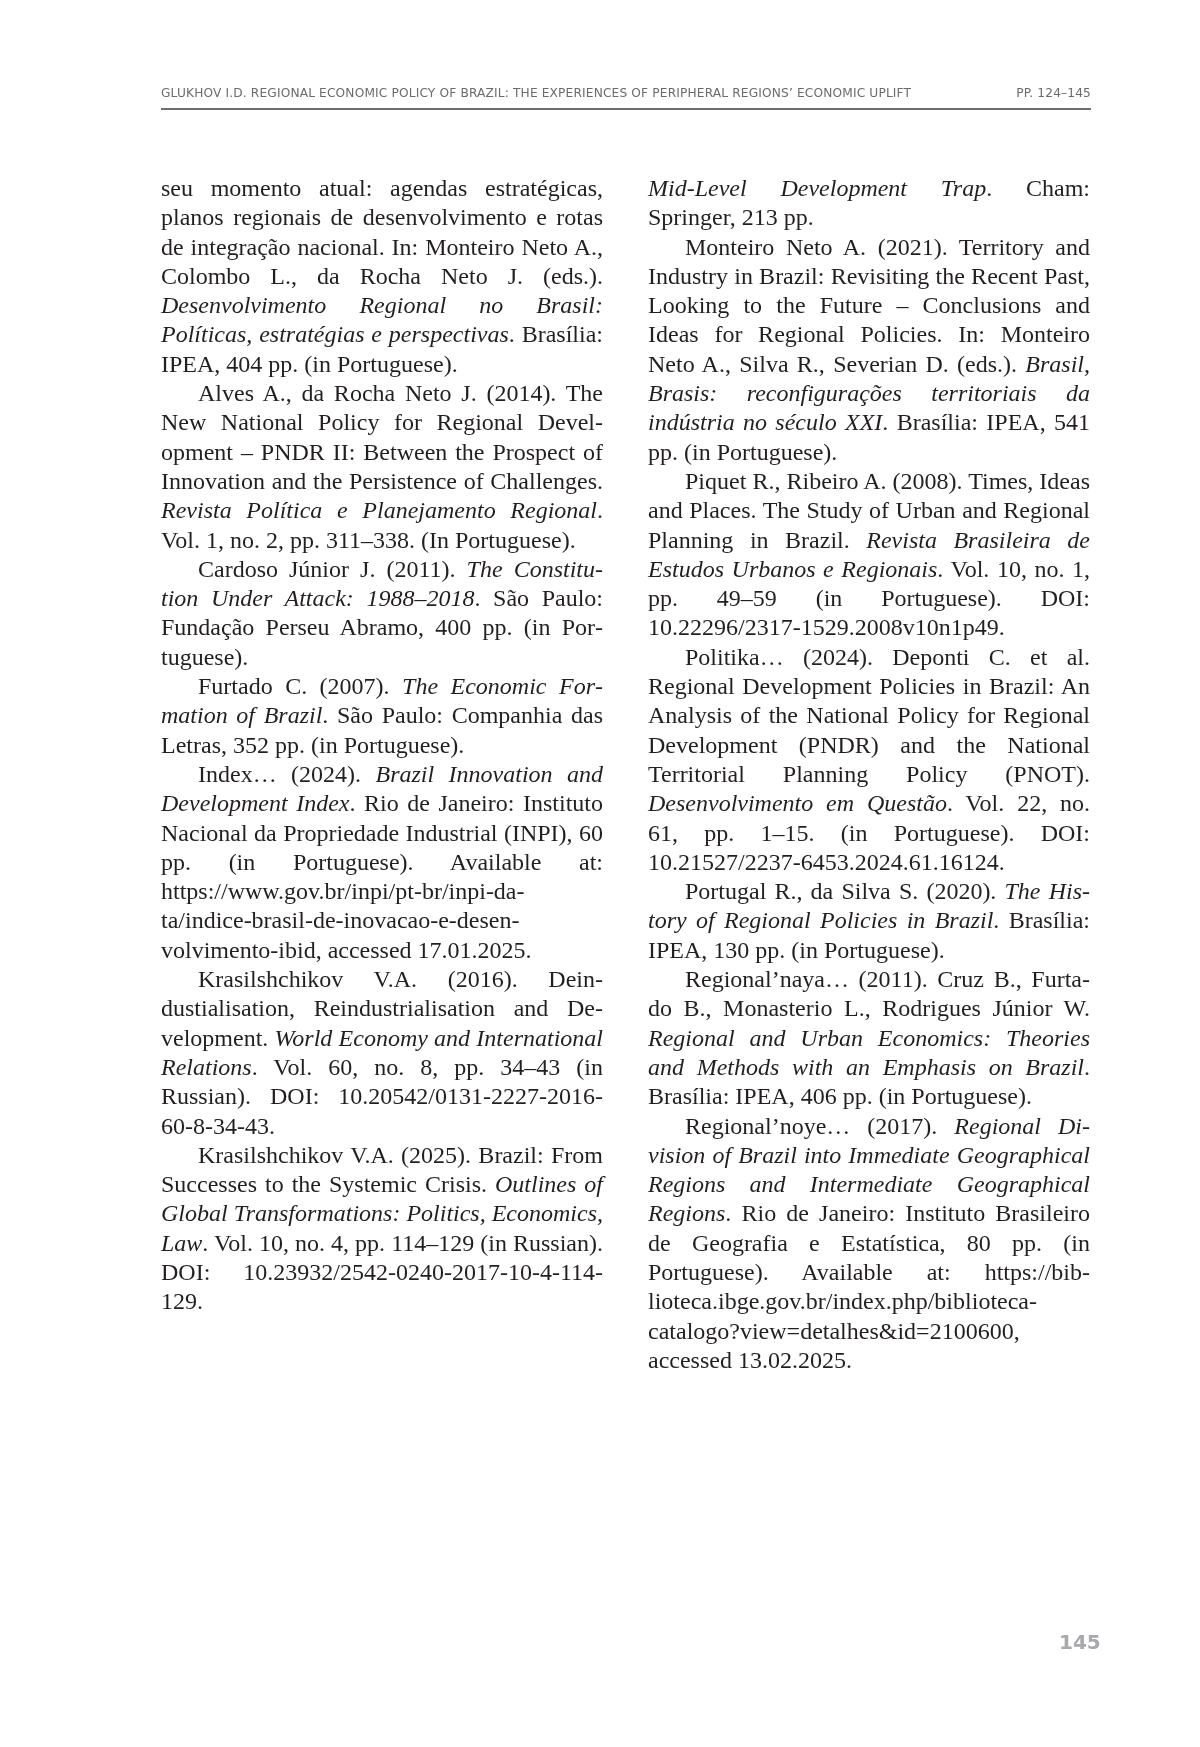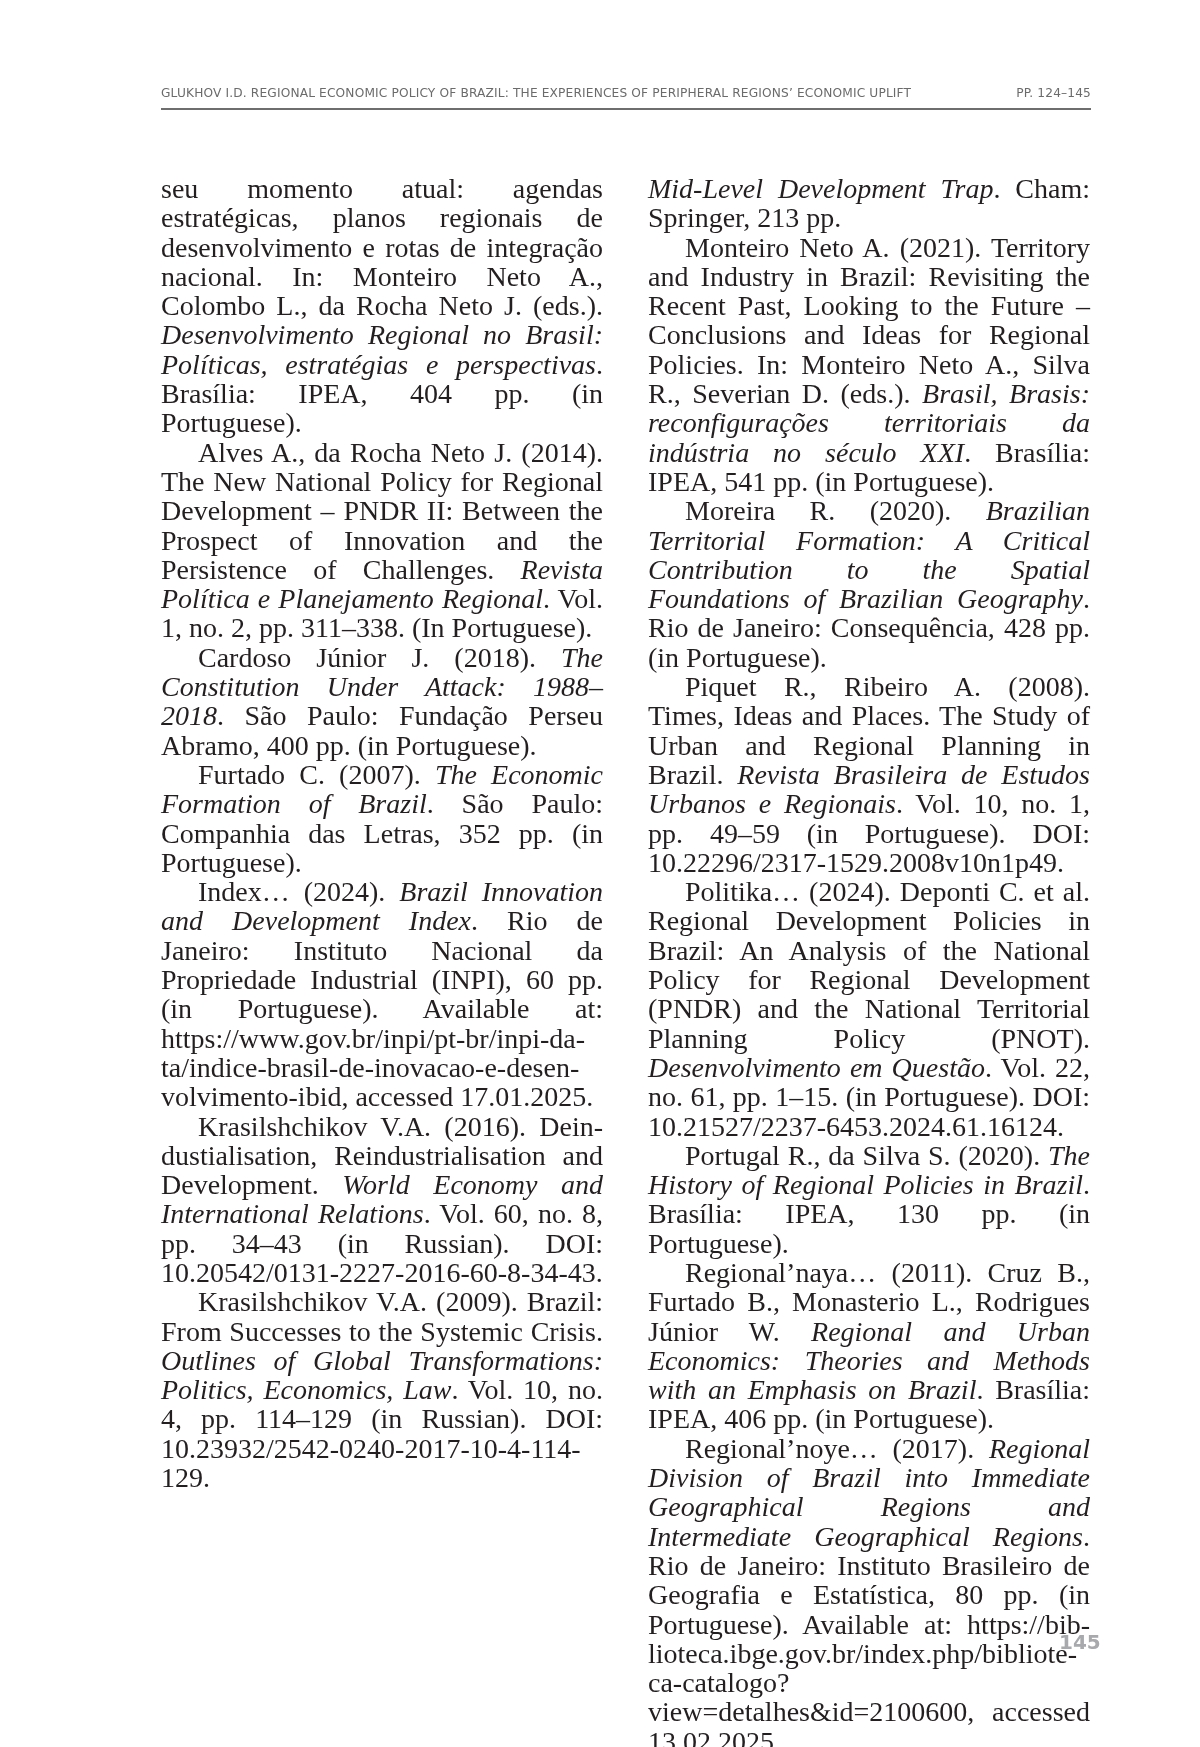--- a/index.html
+++ b/index.html
@@ -10,21 +10,21 @@
     letter-spacing: 0.15px; white-space: nowrap;
   }
   .running-head .left { position: absolute; left: 0; top: 0; }
   .running-head .right { position: absolute; right: 0; top: 0; }
   .head-rule {
     position: absolute; left: 161px; top: 108px; width: 930px; height: 2px;
     background: #6e6e6e;
   }
   .col {
     position: absolute; top: 174px; width: 442px;
-    font-family: "Liberation Serif", serif; font-size: 28px; line-height: 29.3px;
+    font-family: "Liberation Serif", serif; font-size: 24px; line-height: 29.3px;
     color: #231f20; text-align: justify; hyphens: manual;
   }
   .col.left { left: 161px; }
   .col.right { left: 648px; }
   .ref { margin: 0; text-indent: 37px; }
   .ref.cont { text-indent: 0; }
   .ref i { }
   .page-number {
     position: absolute; left: 1059px; top: 1630px;
     font-family: "DejaVu Sans", sans-serif; font-weight: bold; font-size: 20px; color: #a7a9ac;
@@ -35,30 +35,29 @@
 
 <div class="running-head">
   <span class="left">GLUKHOV I.D. REGIONAL ECONOMIC POLICY OF BRAZIL: THE EXPERIENCES OF PERIPHERAL REGIONS’ ECONOMIC UPLIFT</span>
   <span class="right">PP. 124–145</span>
 </div>
 <div class="head-rule"></div>
 
 <div class="col left">
     <p class="ref cont"><span>seu momento atual: agendas estratégicas, planos regionais de desenvolvimento e rotas de integração nacional. In: Montei­ro Neto A., Colombo L., da Rocha Neto J. (eds.). </span><i>Desenvolvimento Regional no Brasil: Políticas, estratégias e perspectivas</i><span>. Brasília: IPEA, 404 pp. (in Portuguese).</span></p>
     <p class="ref"><span>Alves A., da Rocha Neto J. (2014). The New National Policy for Regional Devel­opment – PNDR II: Between the Prospect of Innovation and the Persistence of Chal­lenges. </span><i>Revista Política e Planejamento Re­gional</i><span>. Vol. 1, no. 2, pp. 311–338. (In Por­tuguese).</span></p>
-    <p class="ref"><span>Cardoso Júnior J. (2018). </span><i>The Constitu­tion Under Attack: 1988–2018</i><span>. São Paulo: Fundação Perseu Abramo, 400 pp. (in Por­tuguese).</span></p>
+    <p class="ref"><span>Cardoso Júnior J. (2011). </span><i>The Constitu­tion Under Attack: 1988–2018</i><span>. São Paulo: Fundação Perseu Abramo, 400 pp. (in Por­tuguese).</span></p>
     <p class="ref"><span>Furtado C. (2007). </span><i>The Economic For­mation of Brazil</i><span>. São Paulo: Companhia das Letras, 352 pp. (in Portuguese).</span></p>
     <p class="ref"><span>Index… (2024). </span><i>Brazil Innovation and Development Index</i><span>. Rio de Janeiro: Insti­tuto Nacional da Propriedade Industrial (INPI), 60 pp. (in Portuguese). Available at: https://www.gov.br/inpi/pt-br/inpi-da­ta/indice-brasil-de-inovacao-e-desen­volvimento-ibid, accessed 17.01.2025.</span></p>
     <p class="ref"><span>Krasilshchikov V.A. (2016). Dein­dustialisation, Reindustrialisation and De­velopment. </span><i>World Economy and Interna­tional Relations</i><span>. Vol. 60, no. 8, pp. 34–43 (in Russian). DOI: 10.20542/0131-2227-2016-60-8-34-43.</span></p>
-    <p class="ref"><span>Krasilshchikov V.A. (2009). Brazil: From Successes to the Systemic Crisis. </span><i>Out­lines of Global Transformations: Politics, Economics, Law</i><span>. Vol. 10, no. 4, pp. 114–129 (in Russian). DOI: 10.23932/2542-0240-2017-10-4-114-129.</span></p>
+    <p class="ref"><span>Krasilshchikov V.A. (2025). Brazil: From Successes to the Systemic Crisis. </span><i>Out­lines of Global Transformations: Politics, Economics, Law</i><span>. Vol. 10, no. 4, pp. 114–129 (in Russian). DOI: 10.23932/2542-0240-2017-10-4-114-129.</span></p>
   </div>
 <div class="col right">
     <p class="ref cont"><i>Mid-Level Development Trap</i><span>. Cham: Springer, 213 pp.</span></p>
     <p class="ref"><span>Monteiro Neto A. (2021). Territory and Industry in Brazil: Revisiting the Recent Past, Looking to the Future – Conclusions and Ideas for Regional Policies. In: Mon­teiro Neto A., Silva R., Severian D. (eds.). </span><i>Brasil, Brasis: reconfigurações territoriais da indústria no século XXI</i><span>. Brasília: IPEA, 541 pp. (in Portuguese).</span></p>
-    <p class="ref"><span>Moreira R. (2020). </span><i>Brazilian Territorial Formation: A Critical Contribution to the Spatial Foundations of Brazilian Geogra­phy</i><span>. Rio de Janeiro: Consequência, 428 pp. (in Portuguese).</span></p>
     <p class="ref"><span>Piquet R., Ribeiro A. (2008). Times, Ideas and Places. The Study of Urban and Regional Planning in Brazil. </span><i>Revista Bra­sileira de Estudos Urbanos e Regionais</i><span>. Vol. 10, no. 1, pp. 49–59 (in Portuguese). DOI: 10.22296/2317-1529.2008v10n1p49.</span></p>
     <p class="ref"><span>Politika… (2024). Deponti C. et al. Regional Development Policies in Brazil: An Analysis of the National Policy for Re­gional Development (PNDR) and the Na­tional Territorial Planning Policy (PNOT). </span><i>Desenvolvimento em Questão</i><span>. Vol. 22, no. 61, pp. 1–15. (in Portuguese). DOI: 10.21527/2237-6453.2024.61.16124.</span></p>
     <p class="ref"><span>Portugal R., da Silva S. (2020). </span><i>The His­tory of Regional Policies in Brazil</i><span>. Brasília: IPEA, 130 pp. (in Portuguese).</span></p>
     <p class="ref"><span>Regional’naya… (2011). Cruz B., Furta­do B., Monasterio L., Rodrigues Júnior W. </span><i>Regional and Urban Economics: Theories and Methods with an Emphasis on Brazil</i><span>. Brasília: IPEA, 406 pp. (in Portuguese).</span></p>
     <p class="ref"><span>Regional’noye… (2017). </span><i>Regional Di­vision of Brazil into Immediate Geogra­phical Regions and Intermediate Geogra­phical Regions</i><span>. Rio de Janeiro: Instituto Brasileiro de Geografia e Estatística, 80 pp. (in Portuguese). Available at: https://bib­lioteca.ibge.gov.br/index.php/bibliote­ca-catalogo?view=detalhes&amp;id=2100600, accessed 13.02.2025.</span></p>
   </div>
 
 <div class="page-number">145</div>
 
 </body></html>

